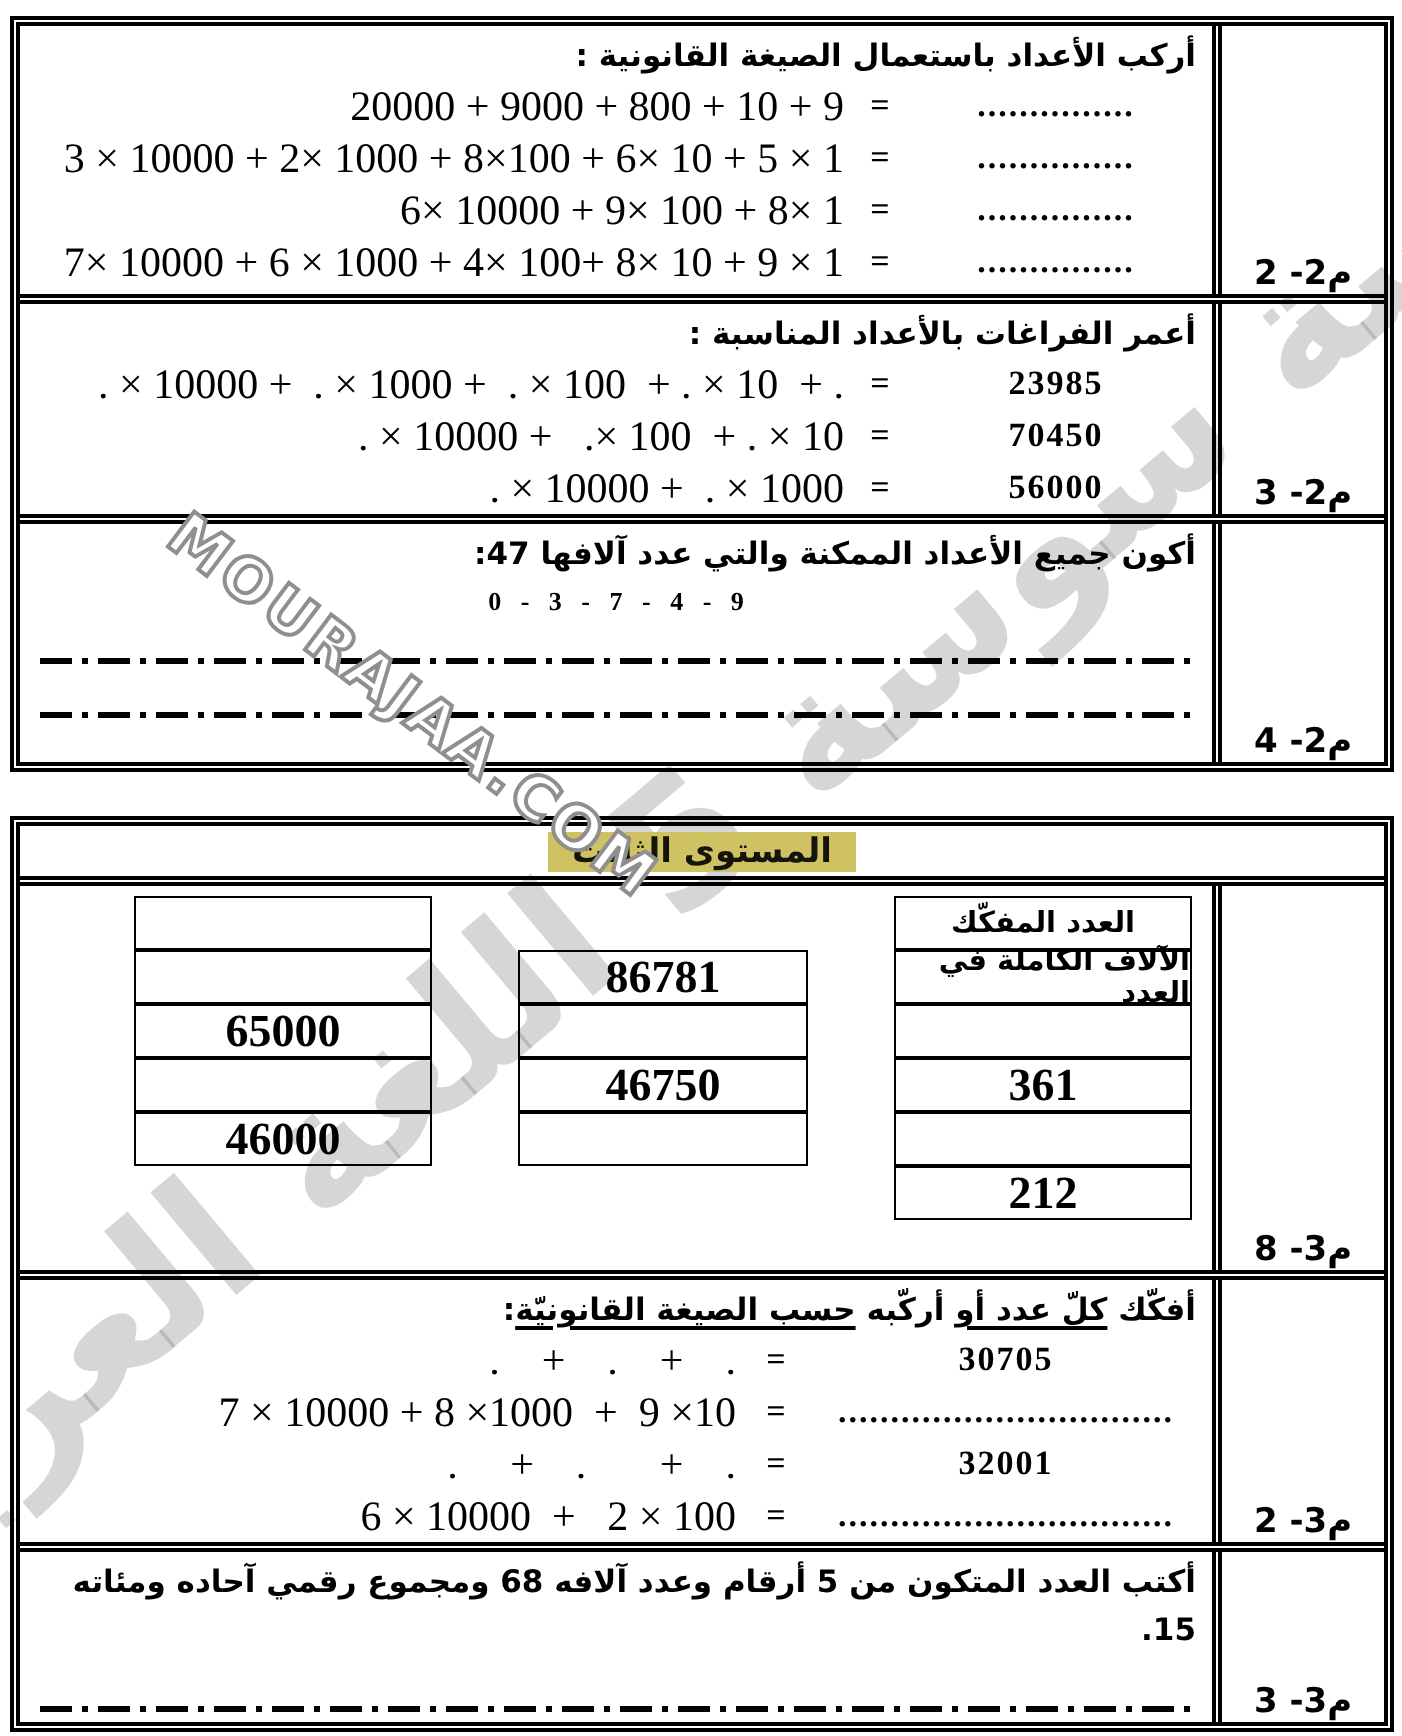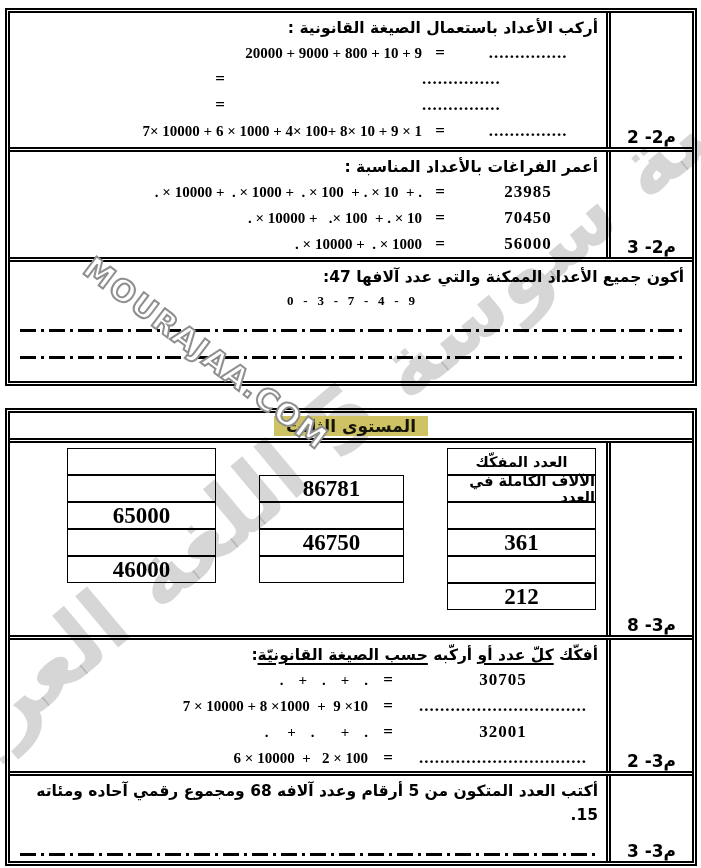--- a/index.html
+++ b/index.html
@@ -31,21 +31,21 @@
   .content{flex:1;padding:3px 8px 4px 8px;box-sizing:border-box;position:relative;}
 
   .sec-title{font-weight:700;font-size:15.5px;text-align:right;line-height:24px;}
   .u{text-decoration:underline;text-decoration-thickness:2px;text-underline-offset:3px;}
 
   
   .eq-row{display:grid;direction:ltr;align-items:center;height:26px;}
   .cols-a{grid-template-columns:1fr 36px 140px;}
   .cols-c{grid-template-columns:1fr 40px 190px;}
   .eq-expr{justify-self:end;white-space:pre;font-family:"Liberation Serif",serif;
-           font-weight:700;font-size:15px;}
+           font-weight:400;font-size:21px;}
   .eq-sign{text-align:center;font-family:"Liberation Serif",serif;font-weight:700;font-size:17px;}
   .eq-ans{text-align:center;font-family:"Liberation Serif",serif;font-weight:700;
           font-size:17px;letter-spacing:1px;white-space:nowrap;}
 
   .digits-line{text-align:center;white-space:pre;font-family:"Liberation Serif",serif;
                font-weight:700;font-size:13px;margin-top:4px;}
   .dashline{height:3px;margin:0 2px;
             background:repeating-linear-gradient(90deg,#000 0 16px,transparent 16px 21px,
                        #000 21px 24px,transparent 24px 29px);}
   .m2-4-line1{margin-top:20px;}
@@ -87,24 +87,26 @@
         <span>م2- 2</span>
       </div>
       <div class="content">
         <div class="sec-title">أركب الأعداد باستعمال الصيغة القانونية :</div>
         <div class="eq-row cols-a">
           <span class="eq-expr">20000 + 9000 + 800 + 10 + 9</span>
           <span class="eq-sign">=</span>
           <span class="eq-ans">...............</span>
         </div>
         <div class="eq-row cols-a">
-          <span class="eq-sign">=</span>
-          <span class="eq-ans">...............</span>
-        </div>
-        <div class="eq-row cols-a">
+          <span class="eq-expr">3 × 10000 + 2× 1000 + 8×100 + 6× 10 + 5 × 1</span>
+          <span class="eq-sign">=</span>
+          <span class="eq-ans">...............</span>
+        </div>
+        <div class="eq-row cols-a">
+          <span class="eq-expr">6× 10000 + 9× 100 + 8× 1</span>
           <span class="eq-sign">=</span>
           <span class="eq-ans">...............</span>
         </div>
         <div class="eq-row cols-a">
           <span class="eq-expr">7× 10000 + 6 × 1000 + 4× 100+ 8× 10 + 9 × 1</span>
           <span class="eq-sign">=</span>
           <span class="eq-ans">...............</span>
         </div>
       </div>
     </section>
@@ -127,20 +129,23 @@
         </div>
         <div class="eq-row cols-a">
           <span class="eq-expr">. × 10000 +  . × 1000</span>
           <span class="eq-sign">=</span>
           <span class="eq-ans">56000</span>
         </div>
       </div>
     </section>
 
     <section class="sec s-m2-4">
+      <div class="label-cell">
+        <span>م2- 4</span>
+      </div>
       <div class="content">
         <div class="sec-title">أكون جميع الأعداد الممكنة والتي عدد آلافها 47:</div>
         <div class="digits-line" dir="ltr">0   -   3   -   7   -   4   -   9</div>
         <div class="dashline m2-4-line1"></div>
         <div class="dashline m2-4-line2"></div>
       </div>
     </section>
   </div>
 
   <div class="block block2">

